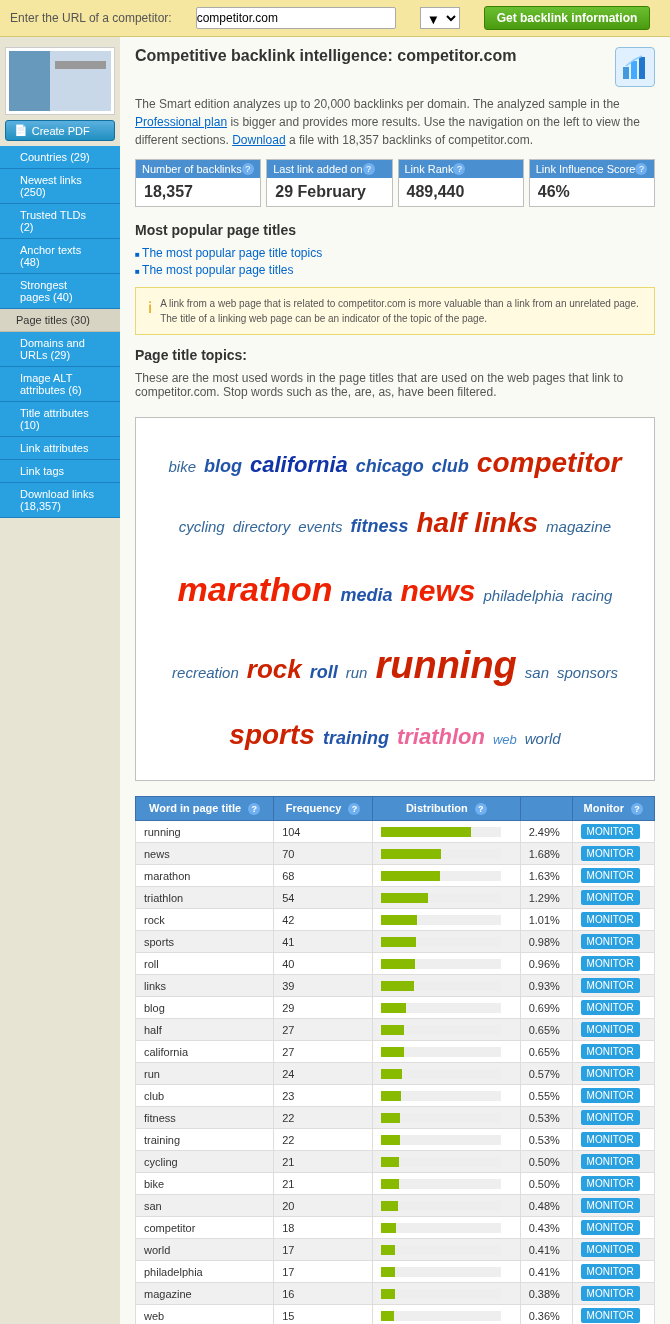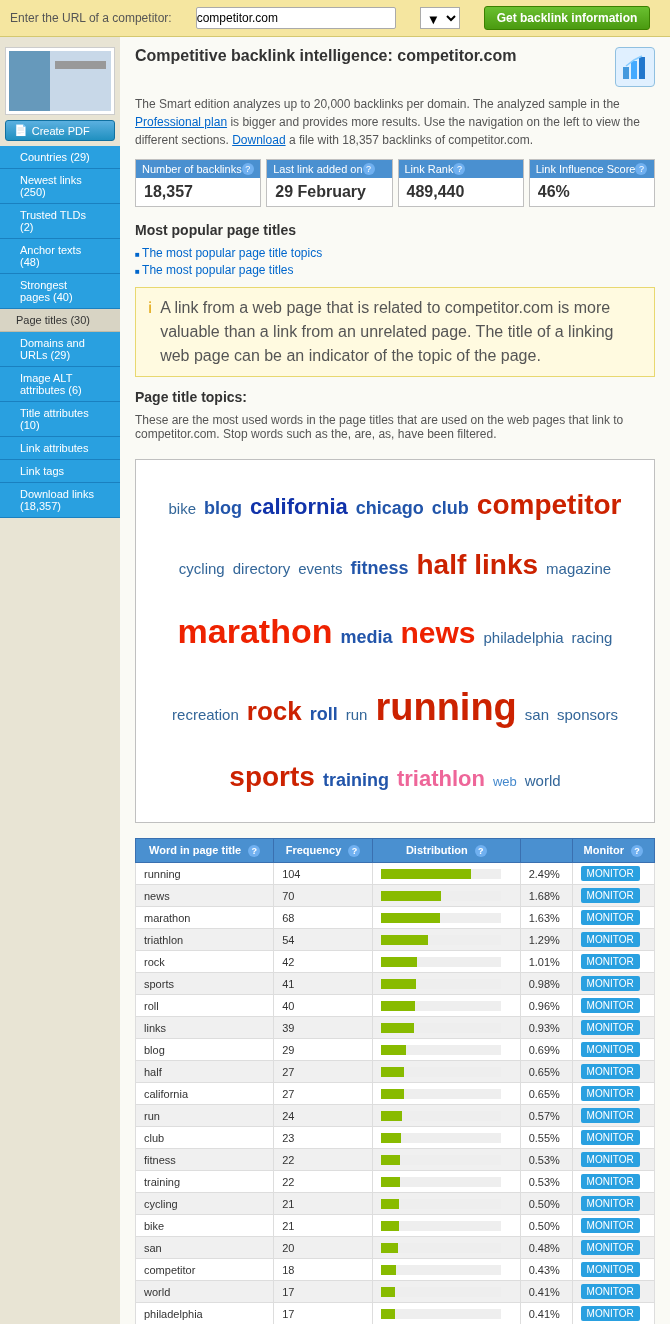--- a/index.html
+++ b/index.html
@@ -46,24 +46,24 @@
     .section-title { font-size: 14px; font-weight: bold; color: #333; margin-bottom: 8px; margin-top: 10px; }
 
     
     .links-list { margin-bottom: 10px; }
     .links-list a { color: #0066cc; font-size: 12px; display: block; margin-bottom: 3px; text-decoration: none; }
     .links-list a::before { content: '■ '; font-size: 8px; color: #0066cc; }
 
     
     .info-box { background: #fffae0; border: 1px solid #e8d870; padding: 8px 12px; margin-bottom: 12px; display: flex; gap: 8px; }
     .info-box-icon { color: #e0a000; font-size: 16px; flex-shrink: 0; }
-    .info-box-text { font-size: 16px; color: #555; line-height: 1.5; }
-
-    
-    #word-cloud { border: 1px solid #c0c0c0; background: white; padding: 15px; margin-bottom: 15px; text-align: center; line-height: 2; }
+    .info-box-text { font-size: 10px; color: #555; line-height: 1.5; }
+
+    
+    #word-cloud { border: 1px solid #c0c0c0; background: white; padding: 15px; margin-bottom: 15px; text-align: center; line-height: 2; font-style: italic; }
     .wc-word { display: inline-block; margin: 2px 4px; cursor: pointer; }
     .wc-small { font-size: 13px; color: #4488cc; }
     .wc-medium { font-size: 15px; color: #336699; }
     .wc-large { font-size: 18px; color: #2255aa; font-weight: bold; }
     .wc-xlarge { font-size: 22px; color: #1133aa; font-weight: bold; }
     .wc-xxlarge { font-size: 28px; color: #cc2200; font-weight: bold; }
     .wc-marathon { font-size: 34px; color: #ee2200; font-weight: bold; }
     .wc-news { font-size: 30px; color: #ee2200; font-weight: bold; }
     .wc-running { font-size: 38px; color: #cc2200; font-weight: bold; }
     .wc-rock { font-size: 26px; color: #cc2200; font-weight: bold; }

